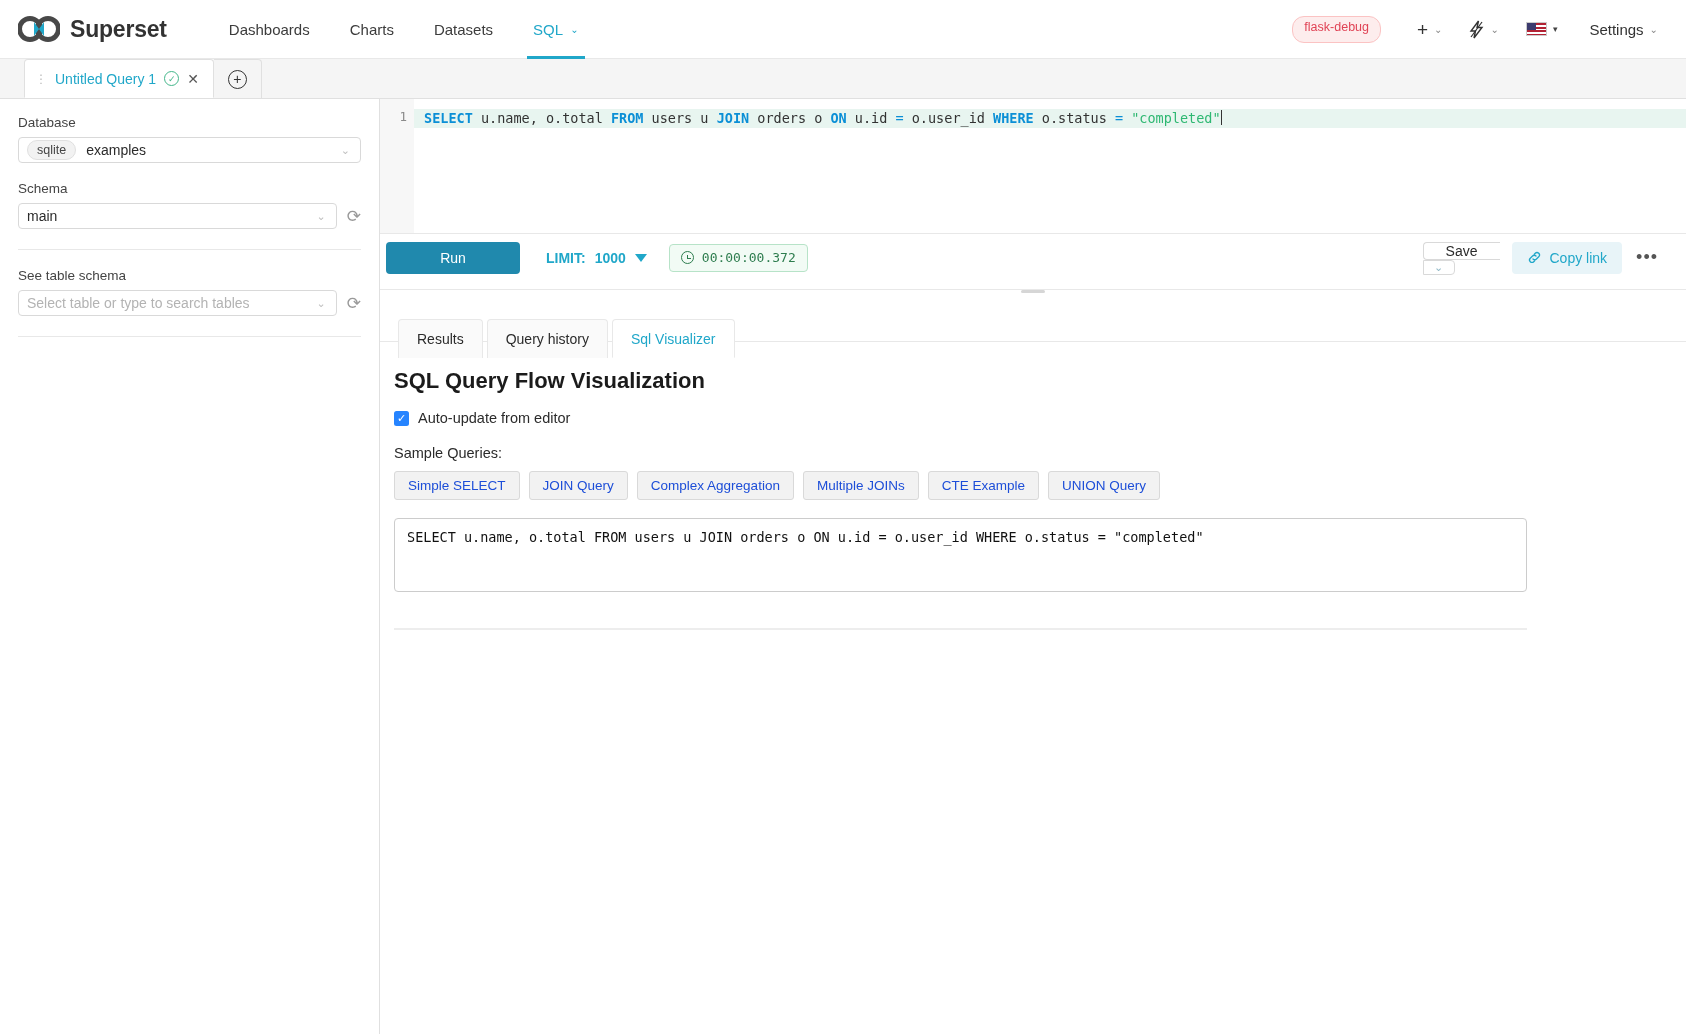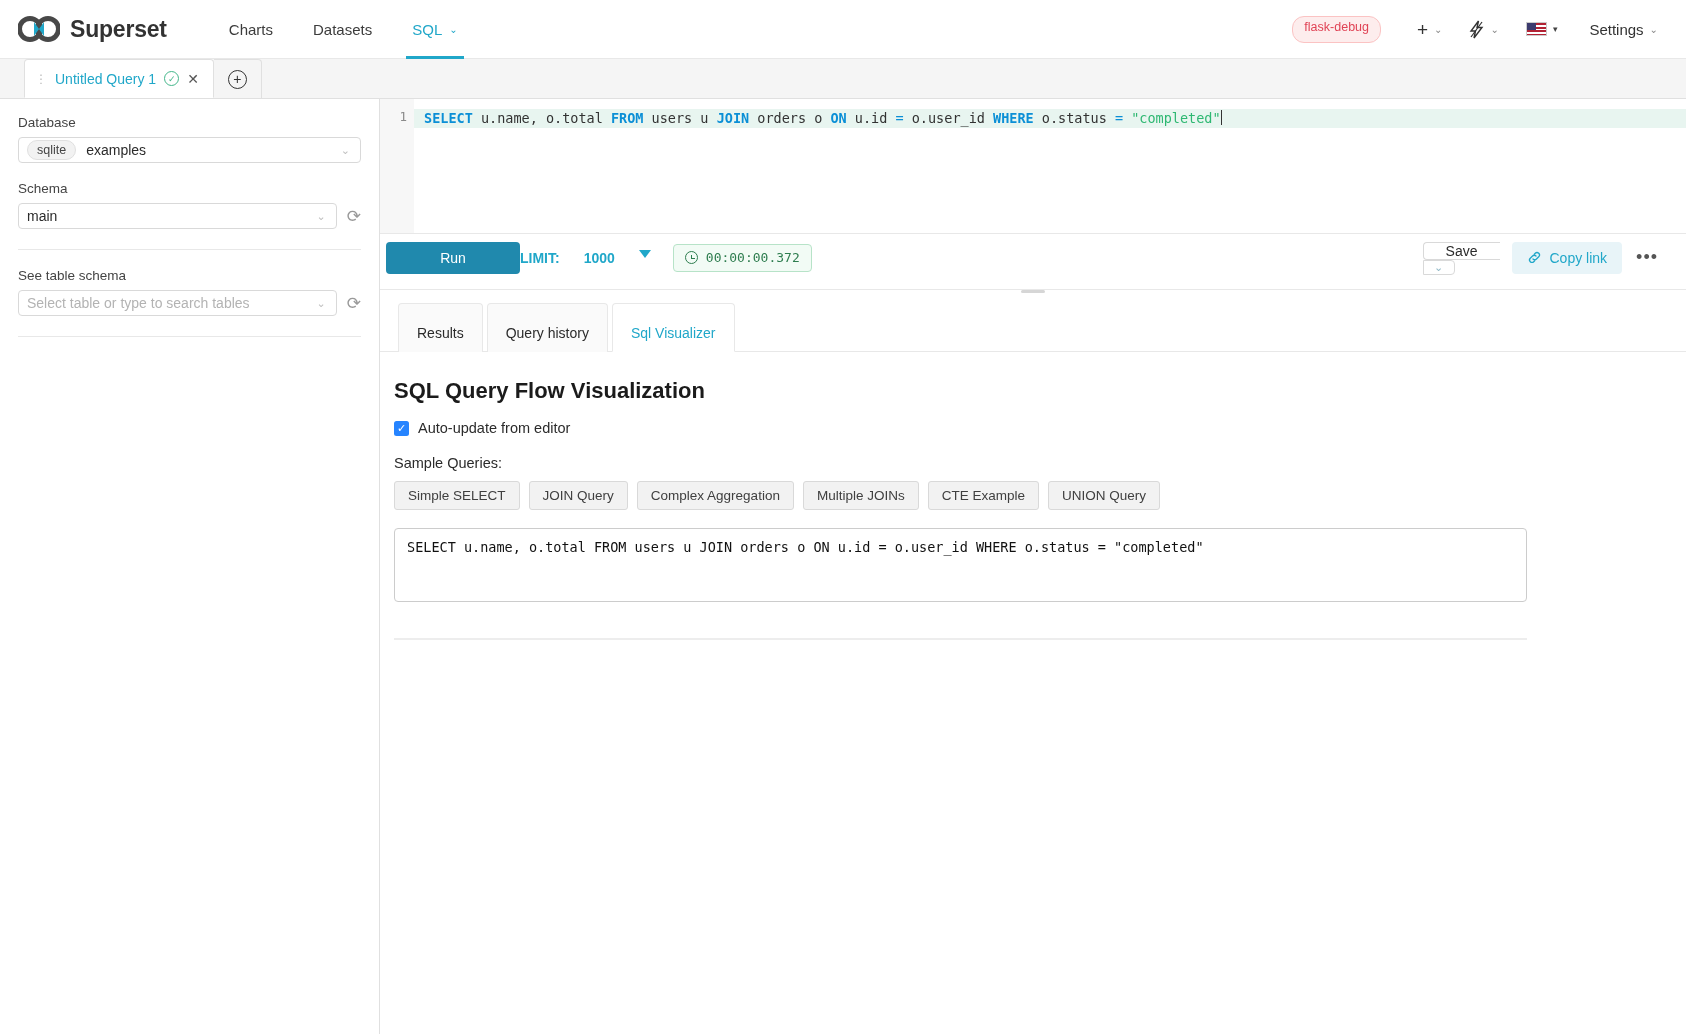--- a/index.html
+++ b/index.html
@@ -141,22 +141,22 @@
   .toolbar {
     height: 56px; display: flex; align-items: center; padding: 0 26px 8px 6px;
     border-bottom: 1px solid #e8e8e8; position: relative; background:#fff;
   }
   .run-btn {
     width: 134px; height: 32px; background: #2089ad; color: #fff;
     border: none; border-radius: 4px; font-size: 14px; cursor: pointer;
     font-family: inherit;
   }
   .limit-ctl {
-    color: #20a7c9; font-size: 14px; display: flex; align-items: flex-start;
-    gap: 24px; cursor: pointer;
+    margin-left: 26px; color: #20a7c9; font-size: 14px; display: flex; align-items: center;
+    gap: 9px; cursor: pointer;
   }
   .limit-ctl .lbl { font-weight: bold; }
   .tri { width: 0; height: 0; border-left: 6px solid transparent; border-right: 6px solid transparent;
          border-top: 8px solid #20a7c9; }
   .timer {
     margin-left: 22px; border: 1px solid #b7e3c8; background: #f2fbf5; color: #2e7d4f;
     border-radius: 4px; height: 28px; display: flex; align-items: center; gap: 8px;
     padding: 0 11px; font-family: "DejaVu Sans Mono", monospace; font-size: 13px;
   }
   .clock {
@@ -186,44 +186,44 @@
     position: absolute; left: 50%; transform: translateX(-50%); bottom: -4px;
     width: 24px; height: 3px; background: #d6d6d6; border-radius: 2px;
   }
 
   
   .result-tabs {
     display: flex; gap: 4px; padding: 12px 0 0 18px; border-bottom: 1px solid #e8e8e8;
     background: #fff;
   }
   .rtab {
-    padding: 21px 18px 10px; font-size: 14px; background: #fafafa;
+    padding: 11px 18px 10px; font-size: 14px; background: #fafafa;
     border: 1px solid #e8e8e8; border-bottom: none; border-radius: 4px 4px 0 0;
-    color: #2b2b2b; cursor: pointer; position: relative; top: 1px;
+    color: #2b2b2b; cursor: pointer; position: relative; top: 17px;
   }
   .rtab.active { background: #fff; color: #20a7c9; border-bottom: 1px solid #fff; }
 
   
   .viz {
     flex: 1; overflow: hidden; padding: 26px 30px 0 14px; background: #fff;
     display: flex; flex-direction: column;
   }
   .viz-inner { padding-left: 0; }
   .viz-title { font-size: 22px; font-weight: bold; color: #1b1b1b; margin: 0 0 16px; }
   .autoupdate { display: flex; align-items: center; gap: 9px; margin-bottom: 19px; cursor: pointer; }
   .cb {
     width: 15px; height: 15px; background: #2684ff; border-radius: 2.5px;
     display: flex; align-items: center; justify-content: center; color: #fff; font-size: 11px;
   }
   .autoupdate span.txt { font-size: 14.5px; color: #2b2b2b; }
   .samples-label { font-size: 14.5px; color: #2b2b2b; margin-bottom: 10px; }
   .sample-row { display: flex; gap: 9px; margin-bottom: 18px; flex-wrap: wrap; }
   .sample-btn {
     background: #f2f2f2; border: 1px solid #d9d9d9; border-radius: 3px;
-    font-size: 13.5px; padding: 6px 13px; cursor: pointer; color: #404040; font-family: inherit;
+    font-size: 13.5px; padding: 6px 13px; cursor: pointer; color: #1d4ed8; font-family: inherit;
   }
   .query-area {
     width: 1133px; height: 74px; border: 1px solid #ccc; border-radius: 4px;
     padding: 10px 12px; font-family: "DejaVu Sans Mono", monospace; font-size: 13.5px;
     color: #111; resize: none; outline: none; background: #fff; margin-bottom: 16px;
     position: relative;
   }
   .legend-row { display: flex; align-items: center; gap: 7px; padding-bottom: 14px;
     border-bottom: 1px solid #e4e4e4; width: 1133px; }
   .legend-label { font-size: 13.5px; color: #444; margin-right: 3px; }
@@ -246,20 +246,23 @@
 <div class="navbar">
   <div class="brand">
     <svg class="brand-logo" viewBox="0 0 42 26">
       <circle cx="12" cy="13" r="10.5" fill="none" stroke="#484848" stroke-width="5"></circle>
       <circle cx="30" cy="13" r="10.5" fill="none" stroke="#484848" stroke-width="5"></circle>
       <path d="M16 6 L26 20 L26 6 L16 20 Z" fill="#20a7c9"></path>
     </svg>
     <span class="brand-name">Superset</span>
   </div>
   <div class="nav-links">
+    <div class="nav-link">
+      <span>Dashboards</span>
+    </div>
     <div class="nav-link">
       <span>Charts</span>
     </div>
     <div class="nav-link">
       <span>Datasets</span>
     </div>
     <div class="nav-link active">
       <span>SQL</span>
       <span class="nav-caret">⌄</span>
     </div>

